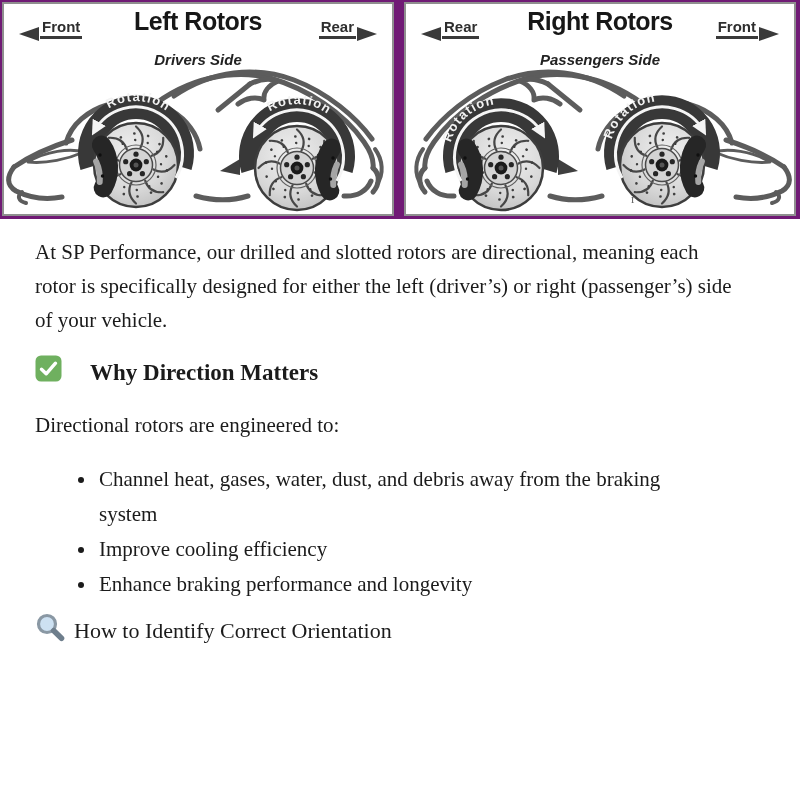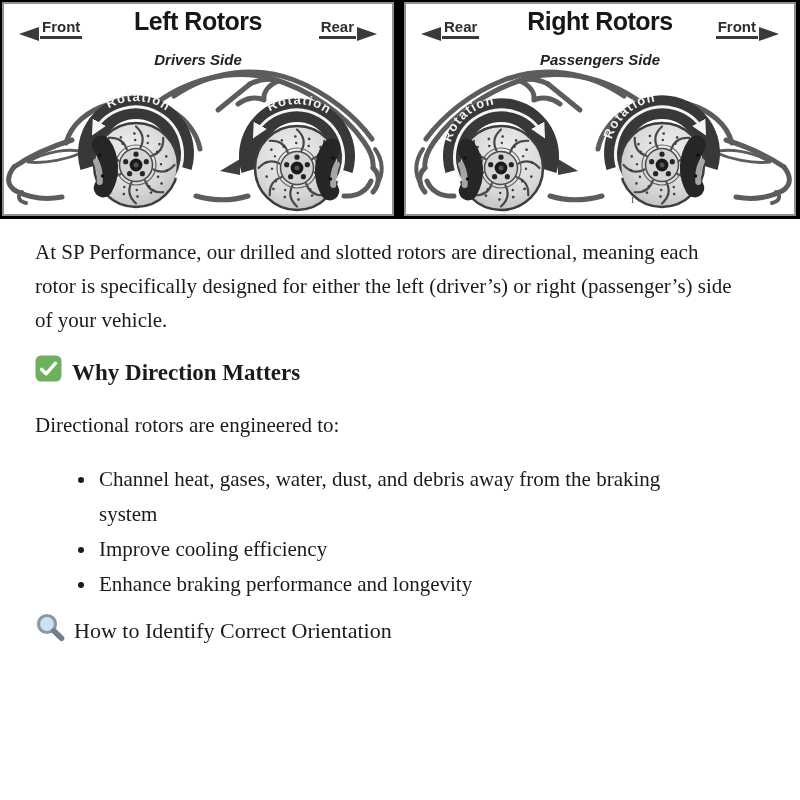--- a/index.html
+++ b/index.html
@@ -1,42 +1,42 @@
 <!DOCTYPE html>
 <html><head>
 <meta charset="utf-8">
 <style>
   html,body{margin:0;padding:0;}
   body{
     width:800px;height:800px;overflow:hidden;background:#ffffff;
     font-family:"Liberation Serif",serif;color:#1b1b1b;
   }
   
-  .diagram{position:relative;width:800px;height:219px;background:#000000;}
+  .diagram{position:relative;width:800px;height:219px;background:#701a75;}
   .panel{position:absolute;top:2px;width:392px;height:214px;border:2px solid #8f8f8f;
          box-sizing:border-box;background:#fff;overflow:hidden;}
   .panel.left{left:2px}
   .panel.right{left:404px}
   .panel-header{position:relative;height:48px;font-family:"Liberation Sans",sans-serif;}
   .titles{text-align:center;}
   .p-title{font-size:25px;font-weight:bold;letter-spacing:-.5px;line-height:1.02;margin-top:5px;color:#171717;}
   .p-sub{font-size:15px;font-weight:bold;font-style:italic;color:#222;margin-top:16px;}
   .dir{position:absolute;top:9px;font-weight:bold;font-size:15px;color:#2e2e2e;}
   .dir .lbl{display:inline-block;border-bottom:3px solid #3a3a3a;padding:0 2px 1px;}
   .dir.at-left{left:36px}
   .dir.at-right{right:36px}
   .tri{position:absolute;width:0;height:0;top:9px;
        border-top:7px solid transparent;border-bottom:7px solid transparent;}
   .dir.at-left  .tri{border-right:20px solid #3a3a3a;left:-21px;}
   .dir.at-right .tri{border-left:20px solid #3a3a3a;right:-21px;}
   svg.car{position:absolute;left:0;top:46px;width:388px;height:162px;}
   
   .article{padding:0 35px;}
   .intro{margin:16px 0 0;font-size:21px;line-height:34px;max-width:700px;}
-  h2.sec{margin:18px 0 0;font-size:23px;line-height:30px;font-weight:bold;display:flex;align-items:center;gap:10px;}
+  h2.sec{margin:18px 0 0;font-size:23px;line-height:30px;font-weight:bold;display:flex;align-items:center;gap:28px;}
   h3.sec{margin:10px 0 0;font-size:22px;line-height:30px;font-weight:normal;display:flex;align-items:center;gap:8px;}
   .lead{margin:18px 0 0;font-size:21px;line-height:34px;}
   ul.blist{margin:20px 0 0;padding:0 0 0 62px;list-style:disc;}
   ul.blist li{font-size:21px;line-height:35px;padding-left:2px;}
   ul.blist.one li{max-width:620px;}
   ul.blist.two{margin-top:16px;}
   ul.blist.two li{max-width:655px;}
   .emoji{display:inline-block;flex:none;}
 </style>
 </head>

